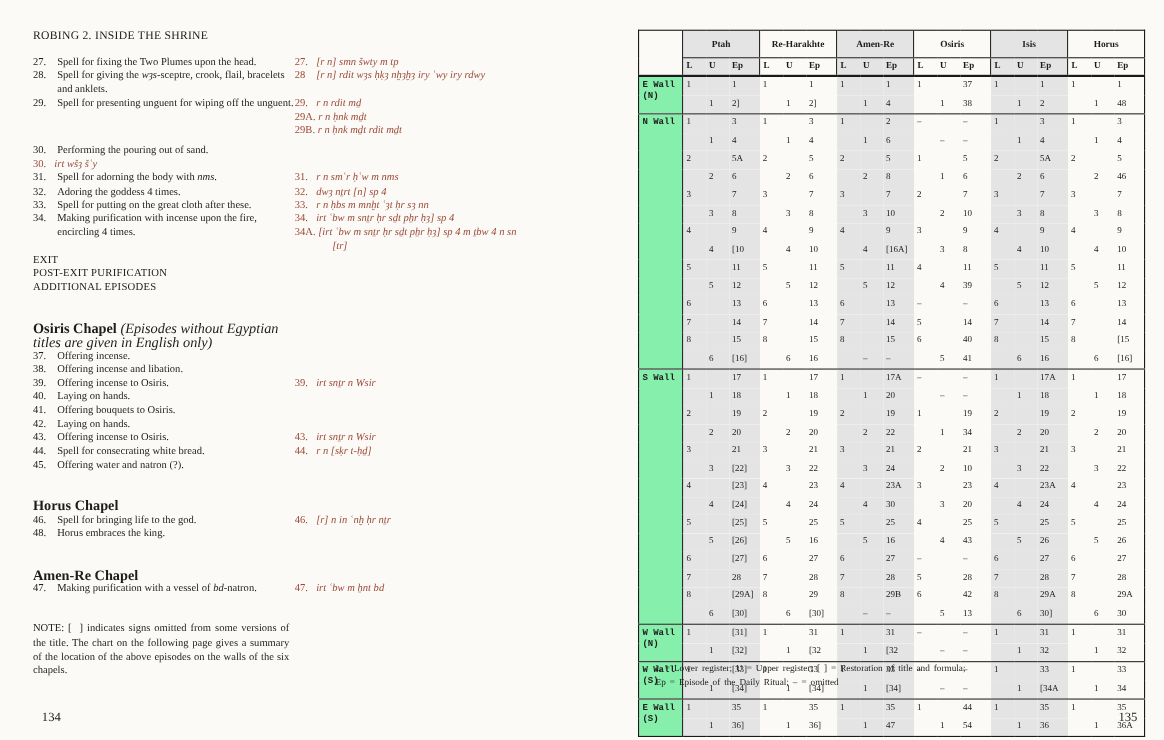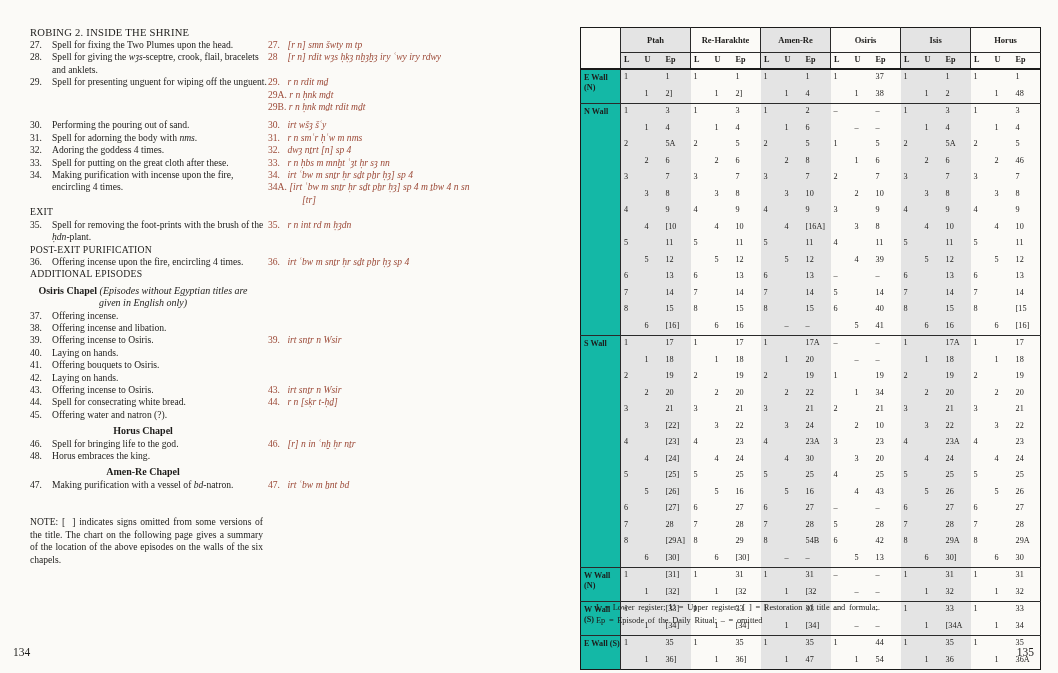--- a/index.html
+++ b/index.html
@@ -3,51 +3,51 @@
 <meta charset="utf-8">
 <style>
   html,body{margin:0;padding:0;}
   body{
     width:1058px;height:673px;position:relative;overflow:hidden;
     background:#fbfaf7;color:#1d1c1a;
     font-family:"Liberation Serif","DejaVu Serif",serif;
   }
   
   .left-page{position:absolute;left:30px;top:26px;width:445px;}
-  .lp-title{font-size:10.6px;letter-spacing:.25px;margin-bottom:0;line-height:13px;}
+  .lp-title{font-size:10.6px;letter-spacing:.25px;margin-bottom:12px;line-height:13px;}
   .lp-heading{font-size:9.7px;letter-spacing:.25px;line-height:12.4px;}
-  .lp-chapel{font-size:10px;margin-top:4px;line-height:12.4px;width:226px;text-align:center;}
+  .lp-chapel{font-size:13px;margin-top:25px;line-height:12.4px;width:226px;}
   .lp-chapel .b{font-weight:bold;}
   .lp-chapel .i{font-style:italic;}
   .lp-item{display:flex;align-items:flex-start;font-size:9.6px;line-height:12.4px;}
-  .lp-item.gap{margin-top:6px;}
+  .lp-item.gap{margin-top:6px;flex-direction:column;}
   .lp-en{flex:none;width:238px;display:flex;}
   .lp-num{flex:none;width:22px;}
   .lp-entext{width:216px;}
   .lp-entext i{font-style:italic;}
   .lp-eg{flex:1;color:#9c4a38;font-style:italic;}
   .lp-egline{padding-left:34px;text-indent:-34px;}
   .lp-egnum{font-style:normal;display:inline-block;min-width:17px;text-indent:0;}
   .lp-note{margin-top:25px;width:233px;font-size:9.6px;line-height:12.6px;text-align:justify;}
   .pagenum{position:absolute;top:646px;font-size:11.5px;}
-  .pagenum.left{left:13px;font-family:Liberation Serif, serif;}
+  .pagenum.left{left:38px;font-family:Liberation Serif, serif;}
   .pagenum.right{right:24px;}
   
   .rt-table{position:absolute;left:580px;top:27px;width:458px;
     border-collapse:collapse;table-layout:fixed;border:1.5px solid #1a1a1a;}
   .rt-table th,.rt-table td{font-size:8.2px;line-height:10px;font-weight:normal;
     text-align:left;vertical-align:top;padding:2px 0 0 3px;overflow:hidden;white-space:nowrap;}
   .rt-table .shade{background:#e4e4e4;}
   .rt-table th.lab{border-right:1px solid #2a2a2a;border-bottom:2px solid #1a1a1a;background:#fbfaf7;}
   .rt-table th.god{font-weight:bold;font-size:8.5px;text-align:center;height:24px;
     vertical-align:middle;border-bottom:1px solid #2a2a2a;border-left:1px solid #2a2a2a;padding:0;}
   .rt-table th.sub{font-weight:bold;height:13px;border-bottom:2px solid #1a1a1a;}
   .rt-table th.sub.gstart{border-left:1px solid #2a2a2a;}
-  .rt-table td.wall{font-weight:bold;border-right:1px solid #2a2a2a;background:#14b8a6;
-    white-space:normal;line-height:9.5px;padding-top:3px;}
+  .rt-table td.wall{font-weight:bold;border-right:1px solid #2a2a2a;background:#86efac;
+    white-space:normal;line-height:9.5px;padding-top:3px;font-family:Liberation Mono, monospace;}
   .rt-table td.cell{height:14.5px;}
   .rt-table tr.secfirst td{border-top:1px solid #2a2a2a;}
   .rt-legend{position:absolute;left:580px;top:601px;width:460px;font-size:8.4px;line-height:13.2px;}
   .rt-legend div{word-spacing:1.5px;padding-left:16px;}
 </style>
 </head>
 <body>
 
 <div class="left-page">
   <div class="lp-title">ROBING 2. INSIDE THE SHRINE</div>
@@ -121,39 +121,21 @@
         <div class="lp-en">
           <span class="lp-num">34.</span>
           <span class="lp-entext">Making purification with incense upon the fire, encircling 4 times.</span>
         </div>
         <div class="lp-eg">
           <div class="lp-egline"><span class="lp-egnum">34.</span> <span>irt ʿbw m snṯr ḥr sḏt pẖr ḥȝ] sp 4</span></div>
           <div class="lp-egline"><span class="lp-egnum">34A.</span> <span>[irt ʿbw m snṯr ḥr sḏt pẖr ḥȝ] sp 4 m ṯbw 4 n sn [tr]</span></div>
         </div>
       </div>
       <div class="lp-heading">EXIT</div>
-      <div class="lp-item">
-        <div class="lp-en">
-          <span class="lp-num">35.</span>
-          <span class="lp-entext">Spell for removing the foot-prints with the brush of the <i>ḥdn</i>-plant.</span>
-        </div>
-        <div class="lp-eg">
-          <div class="lp-egline"><span class="lp-egnum">35.</span> <span>r n int rd m ḥȝdn</span></div>
-        </div>
-      </div>
       <div class="lp-heading">POST-EXIT PURIFICATION</div>
-      <div class="lp-item">
-        <div class="lp-en">
-          <span class="lp-num">36.</span>
-          <span class="lp-entext">Offering incense upon the fire, encircling 4 times.</span>
-        </div>
-        <div class="lp-eg">
-          <div class="lp-egline"><span class="lp-egnum">36.</span> <span>irt ʿbw m snṯr ḥr sḏt pẖr ḥȝ sp 4</span></div>
-        </div>
-      </div>
       <div class="lp-heading">ADDITIONAL EPISODES</div>
       <div class="lp-chapel"><span class="b">Osiris Chapel</span><span class="i"> (Episodes without Egyptian titles are given in English only)</span></div>
       <div class="lp-item">
         <div class="lp-en">
           <span class="lp-num">37.</span>
           <span class="lp-entext">Offering incense.</span>
         </div>
         <div class="lp-eg"></div>
       </div>
       <div class="lp-item">
@@ -871,21 +853,21 @@
       </tr>
       <tr>
         <td class="cell shade">8</td>
         <td class="cell shade"></td>
         <td class="cell shade">[29A]</td>
         <td class="cell">8</td>
         <td class="cell"></td>
         <td class="cell">29</td>
         <td class="cell shade">8</td>
         <td class="cell shade"></td>
-        <td class="cell shade">54B</td>
+        <td class="cell shade">29B</td>
         <td class="cell">6</td>
         <td class="cell"></td>
         <td class="cell">42</td>
         <td class="cell shade">8</td>
         <td class="cell shade"></td>
         <td class="cell shade">29A</td>
         <td class="cell">8</td>
         <td class="cell"></td>
         <td class="cell">29A</td>
       </tr>

